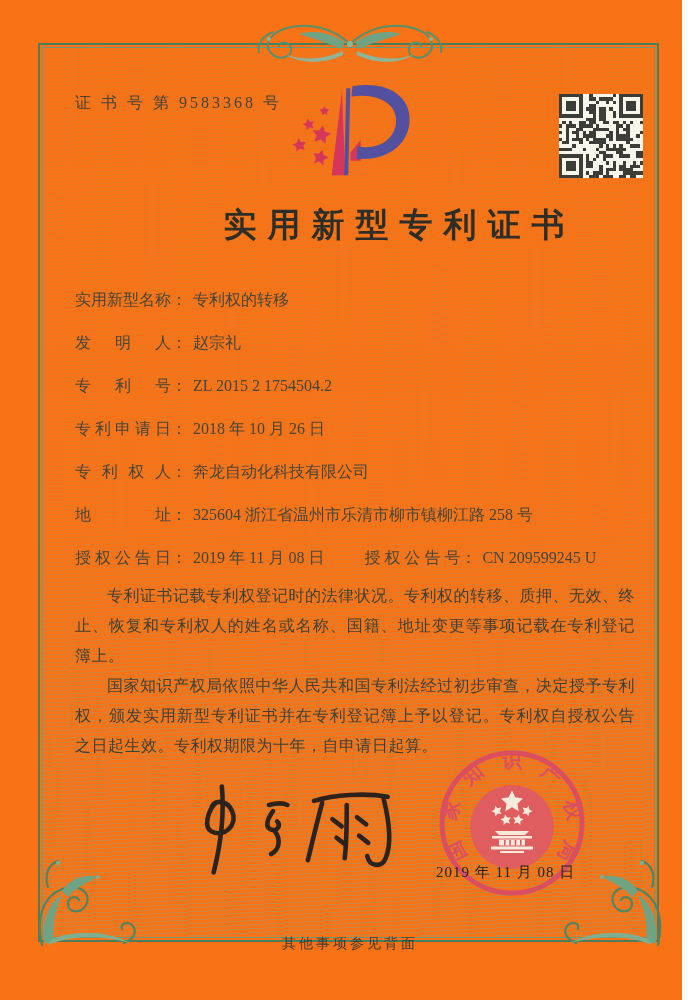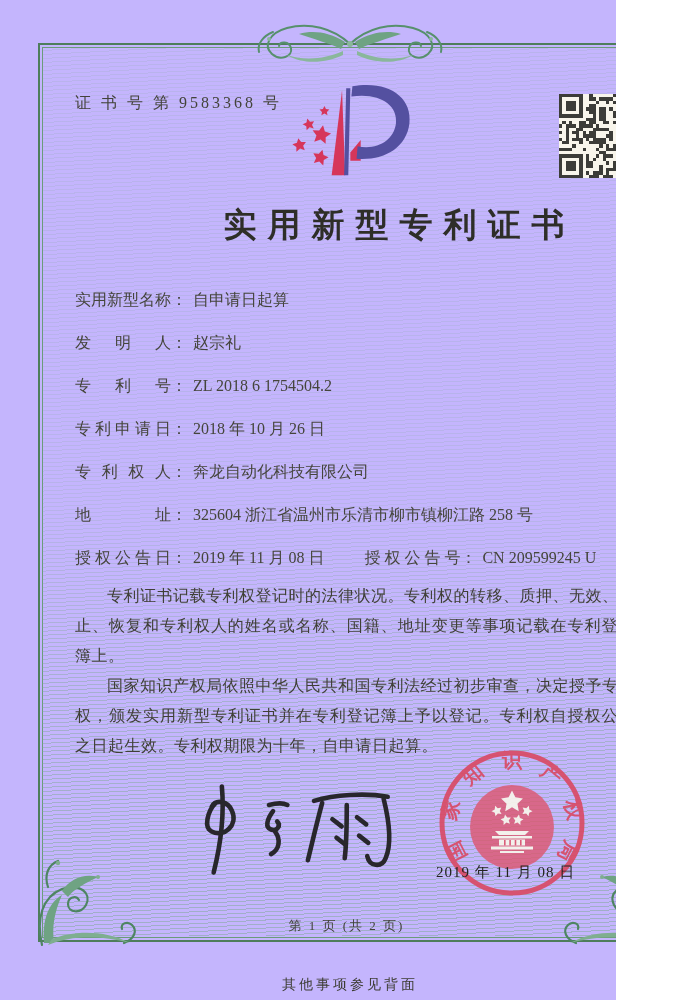--- a/index.html
+++ b/index.html
@@ -1,17 +1,17 @@
 <!DOCTYPE html>
 <html lang="zh"><head>
 <meta charset="utf-8">
 <style>
   html,body{margin:0;padding:0;}
   body{width:700px;height:1000px;font-family:"Liberation Serif","DejaVu Serif",serif;}
-  .cert{position:relative;width:616px;height:1000px;background:#c4b5fd;overflow:hidden;color:#3f3f36;}
+  .cert{position:relative;width:667px;height:1000px;background:#f97316;overflow:hidden;color:#3f3f36;padding-left:15px;}
   .frame{position:absolute;left:38px;top:43px;width:617px;height:895px;border:2px solid #4e7d5b;}
   .frame::after{content:"";position:absolute;inset:2px;border:1px solid #6b9b7a;}
   .guilloche{position:absolute;left:42px;top:47px;width:611px;height:889px;
     background:repeating-linear-gradient(177deg,rgba(118,168,133,0) 0 3px,rgba(118,168,133,.45) 3px 4px);
     -webkit-mask-image:linear-gradient(180deg,rgba(0,0,0,.30) 0%,rgba(0,0,0,.34) 52%,rgba(0,0,0,.85) 72%,#000 92%);
     mask-image:linear-gradient(180deg,rgba(0,0,0,.30) 0%,rgba(0,0,0,.34) 52%,rgba(0,0,0,.85) 72%,#000 92%);
     pointer-events:none;}
   .cert-no{position:absolute;left:75px;top:93px;font-size:16px;letter-spacing:3px;color:#43433a;}
   .logo{position:absolute;left:283px;top:80px;width:172px;height:114px;}
   .qr{position:absolute;left:559px;top:94px;width:84px;height:84px;}
@@ -25,21 +25,21 @@
   .grant2{margin-left:40px;display:flex;align-items:baseline;}
   .paras{position:absolute;left:75px;top:581px;width:560px;font-size:16px;line-height:30px;
     text-align:justify;color:#3f3f36;letter-spacing:.5px;}
   .paras p{margin:0;text-indent:2em;}
   .signer{position:absolute;left:88px;top:810px;font-size:16px;line-height:30px;color:#35352d;}
   .signature{position:absolute;left:185px;top:780px;width:215px;height:98px;z-index:3;}
   .seal{position:absolute;left:424px;top:735px;width:176px;height:176px;z-index:2;opacity:.92;}
   .seal-date{position:absolute;left:436px;top:863px;font-size:15px;letter-spacing:1px;color:#23231f;z-index:4;}
   .page-info{position:absolute;left:38px;top:917px;width:617px;text-align:center;font-size:13px;
     letter-spacing:2px;color:#42423a;z-index:5;}
-  .back-note{position:absolute;left:0;top:976px;width:700px;text-align:center;font-size:14px;
+  .back-note{position:absolute;left:0;top:935px;width:700px;text-align:center;font-size:14px;
     letter-spacing:3px;color:#3c3c32;}
   .orn{position:absolute;pointer-events:none;}
   .orn-top{left:225px;top:11px;width:250px;height:62px;}
   .orn-bl{left:28px;top:857px;width:112px;height:92px;}
   .orn-br{left:560px;top:857px;width:112px;height:92px;transform:scaleX(-1);}
 </style>
 </head>
 <body>
 
 <div class="cert">
@@ -344,39 +344,39 @@
     <div class="field-row">
       <span class="flabel">
           <span>实</span>
           <span>用</span>
           <span>新</span>
           <span>型</span>
           <span>名</span>
           <span>称</span>
         </span>
         <span class="fcolon">：</span>
-        <span>自申请日起算</span>
+        <span>专利权的转移</span>
     </div>
     <div class="field-row">
       <span class="flabel">
           <span>发</span>
           <span>明</span>
           <span>人</span>
         </span>
         <span class="fcolon">：</span>
         <span>赵宗礼</span>
     </div>
     <div class="field-row">
       <span class="flabel">
           <span>专</span>
           <span>利</span>
           <span>号</span>
         </span>
         <span class="fcolon">：</span>
-        <span>ZL 2018 6 1754504.2</span>
+        <span>ZL 2015 2 1754504.2</span>
     </div>
     <div class="field-row">
       <span class="flabel">
           <span>专</span>
           <span>利</span>
           <span>申</span>
           <span>请</span>
           <span>日</span>
         </span>
         <span class="fcolon">：</span>
@@ -473,16 +473,15 @@
       <g fill="#dd5670">
         <rect x="-8" y="13" width="1.6" height="5.5"></rect>
         <rect x="-2.7" y="13" width="1.6" height="5.5"></rect>
         <rect x="2.7" y="13" width="1.6" height="5.5"></rect>
         <rect x="8" y="13" width="1.6" height="5.5"></rect>
       </g>
     </g>
   </svg>
   <div class="seal-date">2019 年 11 月 08 日</div>
 
-  <div class="page-info">第 1 页 (共 2 页)</div>
   <div class="back-note">其他事项参见背面</div>
 
 </div>
 
 </body></html>

